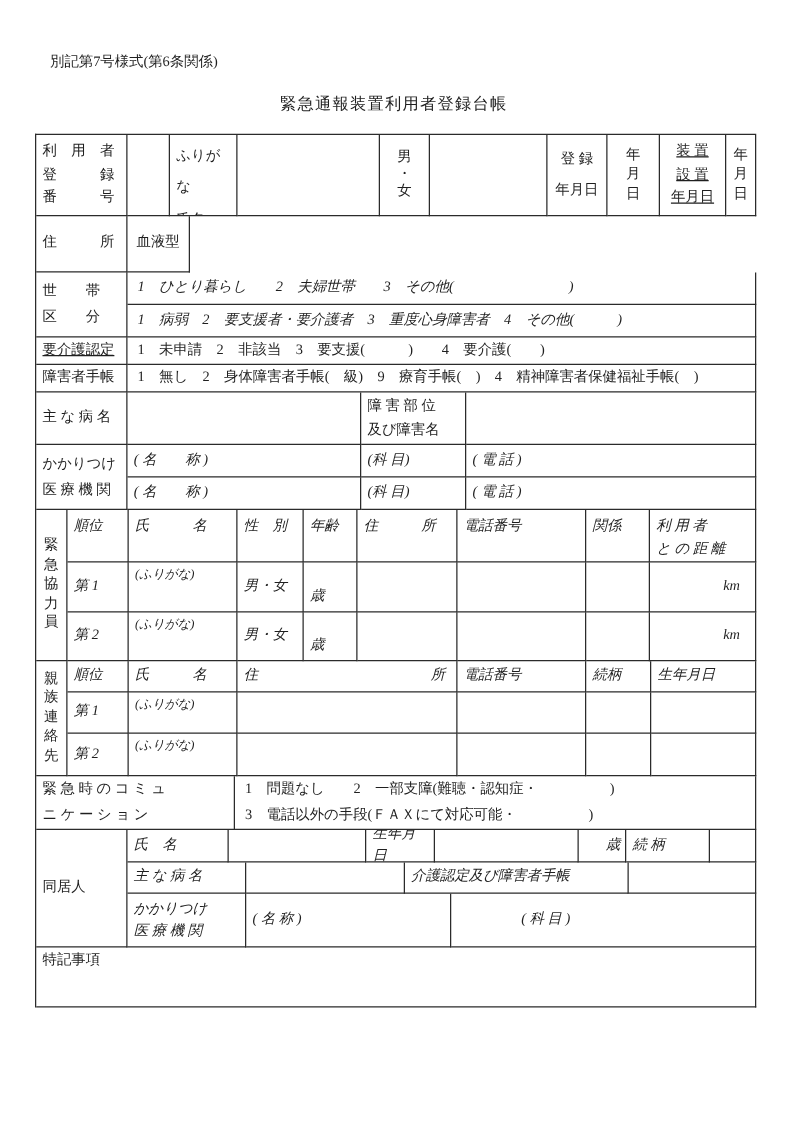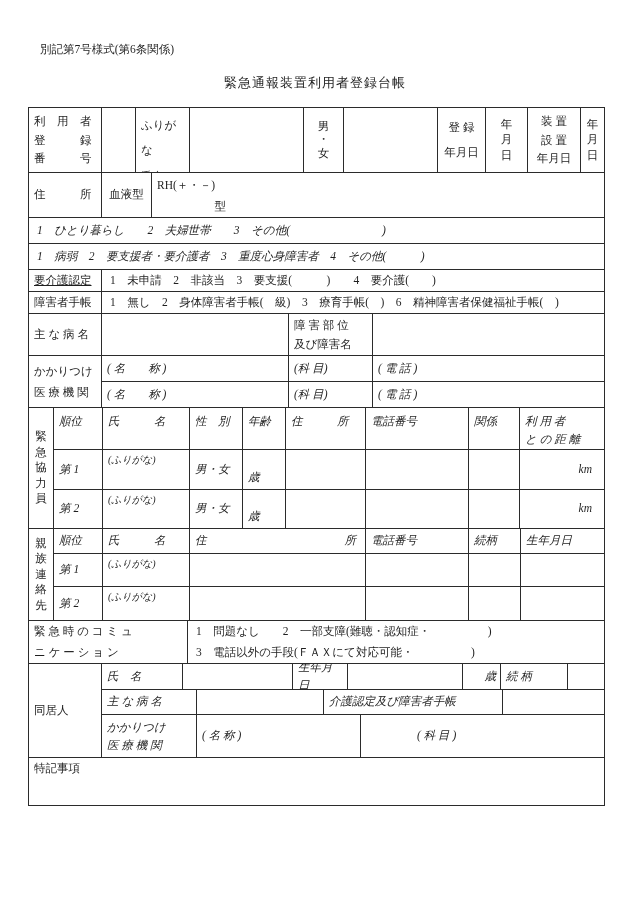--- a/index.html
+++ b/index.html
@@ -56,54 +56,54 @@
     <div class="cell" style="width:114px;"></div>
     <div class="cell vc hc lh11" style="width:40px;">男
 ・
 女</div>
     <div class="cell" style="width:94px;"></div>
     <div class="cell vc hc lh22" style="width:48px;">登 録
 年月日</div>
     <div class="cell vc hc lh13" style="width:42px;">年
 月
 日</div>
-    <div class="cell vc hc lh16" style="width:53px;">装 置
+    <div class="cell vc hc lh16" style="width:53px;text-decoration:underline;">装 置
 設 置
 年月日</div>
     <div class="cell vc hc lh13 grow">年
 月
 日</div>
   </div>
 
   <div class="r" style="height:45px;">
     <div class="cell vc" style="width:73px;">住　　　所</div>
     <div class="cell vc hc" style="width:50px;">血液型</div>
-    <div class="cell lh18 grow">RH(＋・－)
-　　　　　型</div>
   </div>
 
   <div class="sec" style="height:52px;">
+    <div class="cell vc lh18" style="width:73px;height:52px;">世　　帯
+区　　分</div>
     <div class="secbody">
       <div class="r" style="height:26px;">
         <div class="cell vc padL grow">1　ひとり暮らし　　2　夫婦世帯　　3　その他(　　　　　　　　)</div>
       </div>
       <div class="r" style="height:26px;">
         <div class="cell vc padL grow">1　病弱　2　要支援者・要介護者　3　重度心身障害者　4　その他(　　　)</div>
       </div>
     </div>
   </div>
 
   <div class="r" style="height:22px;">
     <div class="cell vc" style="width:73px;text-decoration:underline;">要介護認定</div>
     <div class="cell vc padL grow">1　未申請　2　非該当　3　要支援(　　　)　　4　要介護(　　)</div>
   </div>
 
   <div class="r" style="height:22px;">
     <div class="cell vc" style="width:73px;">障害者手帳</div>
-    <div class="cell vc padL grow">1　無し　2　身体障害者手帳(　級)　3　療育手帳(　)　6　精神障害者保健福祉手帳(　)</div>
+    <div class="cell vc padL grow">1　無し　2　身体障害者手帳(　級)　9　療育手帳(　)　4　精神障害者保健福祉手帳(　)</div>
   </div>
 
   <div class="r" style="height:42px;">
     <div class="cell vc" style="width:73px;">主 な 病 名</div>
     <div class="cell" style="width:187px;"></div>
     <div class="cell vc lh16" style="width:84px;">障 害 部 位
 及び障害名</div>
     <div class="cell grow"></div>
   </div>
 

